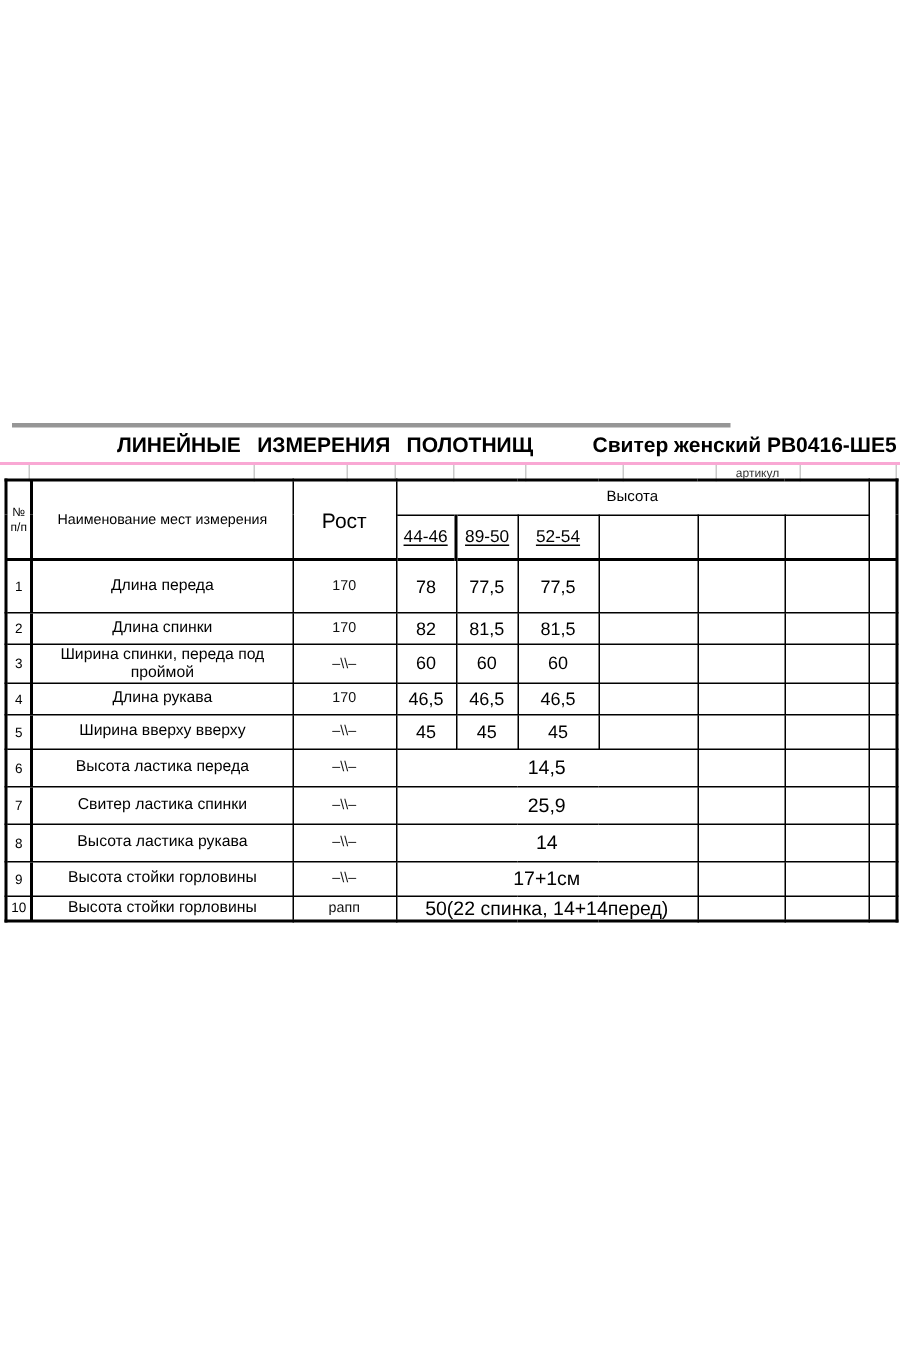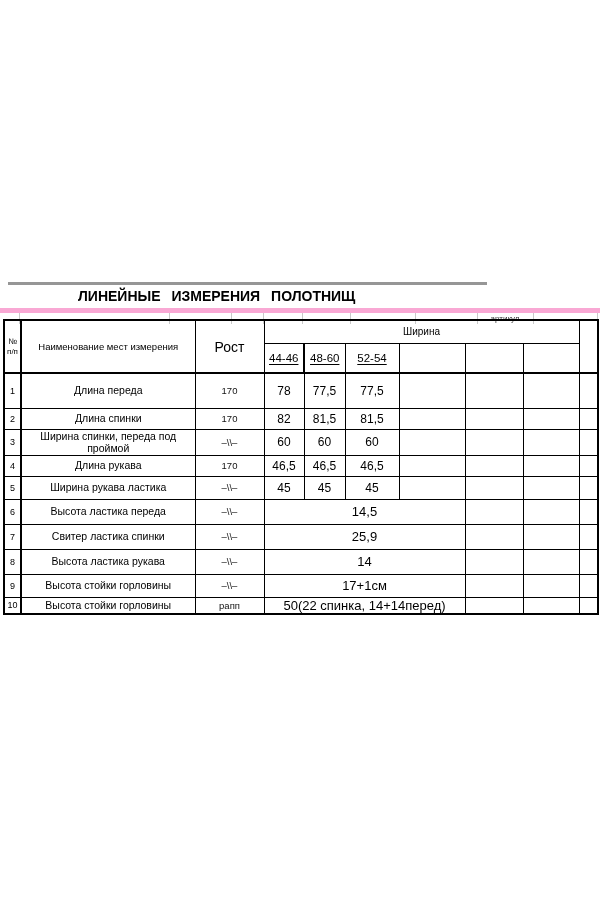--- a/index.html
+++ b/index.html
@@ -12,21 +12,21 @@
 
   
   .top-line{position:absolute;left:8px;top:282px;width:479px;height:3px;background:#969696;}
 
   
   .title-row{position:absolute;left:12px;top:285px;width:600px;height:32px;}
   .t-left{position:absolute;left:66px;top:3px;font-size:14px;font-weight:bold;white-space:nowrap;word-spacing:7px;}
   .t-right{position:absolute;left:383px;top:3px;font-size:14px;font-weight:bold;white-space:nowrap;}
 
   
-  .artikul-row{position:absolute;left:0;top:308px;width:600px;height:11px;border-top:5px solid #f9a8d4;}
+  .artikul-row{position:absolute;left:0;top:308px;width:600px;height:11px;border-top:2px solid #f9a8d4;}
   .artikul-row .vl{position:absolute;top:0;width:1px;height:11px;background:#c9c9c9;}
   .artikul{position:absolute;left:477px;top:0px;width:56px;text-align:center;
     font-size:8px;color:#333;line-height:11px;}
 
   
   table.main{
     position:absolute;left:3px;top:319px;
     border-collapse:collapse;table-layout:fixed;width:594px;
     border:2px solid #000;
   }
@@ -51,20 +51,21 @@
 </style>
 </head>
 <body>
 
 <div class="sheet">
 
   <div class="top-line"></div>
 
   <div class="title-row">
     <span class="t-left">ЛИНЕЙНЫЕ  ИЗМЕРЕНИЯ  ПОЛОТНИЩ</span>
+    <span class="t-right">Свитер женский РВ0416-ШЕ5</span>
   </div>
 
   <div class="artikul-row">
     <div class="vl" style="left:19px"></div>
     <div class="vl" style="left:169px"></div>
     <div class="vl" style="left:231px"></div>
     <div class="vl" style="left:263px"></div>
     <div class="vl" style="left:302px"></div>
     <div class="vl" style="left:350px"></div>
     <div class="vl" style="left:415px"></div>
@@ -88,26 +89,26 @@
         <col style="width:19px">
     </colgroup>
     <thead>
       <tr style="height:23px">
         <th class="num-h" rowspan="2">
           <span>№</span><br>
           <span>п/п</span>
         </th>
         <th class="name-h" rowspan="2">Наименование мест измерения</th>
         <th class="rost-h" rowspan="2">Рост</th>
-        <th class="razmer-h" colspan="6">Ширина</th>
+        <th class="razmer-h" colspan="6">Высота</th>
         <th rowspan="2"></th>
       </tr>
       <tr style="height:30px">
         <th class="size-h">44-46</th>
-        <th class="size-h">48-60</th>
+        <th class="size-h">89-50</th>
         <th class="size-h">52-54</th>
         <th></th>
         <th></th>
         <th></th>
       </tr>
     </thead>
     <tbody>
       <tr style="height:35px">
         <td class="num">1</td>
         <td class="name">Длина переда</td>
@@ -151,21 +152,21 @@
         <td class="val">46,5</td>
         <td class="val">46,5</td>
         <td class="val">46,5</td>
         <td></td>
         <td></td>
         <td></td>
         <td></td>
       </tr>
       <tr style="height:23px">
         <td class="num">5</td>
-        <td class="name">Ширина рукава ластика</td>
+        <td class="name">Ширина вверху вверху</td>
         <td class="rost">–\\–</td>
         <td class="val">45</td>
         <td class="val">45</td>
         <td class="val">45</td>
         <td></td>
         <td></td>
         <td></td>
         <td></td>
       </tr>
       <tr style="height:25px">

